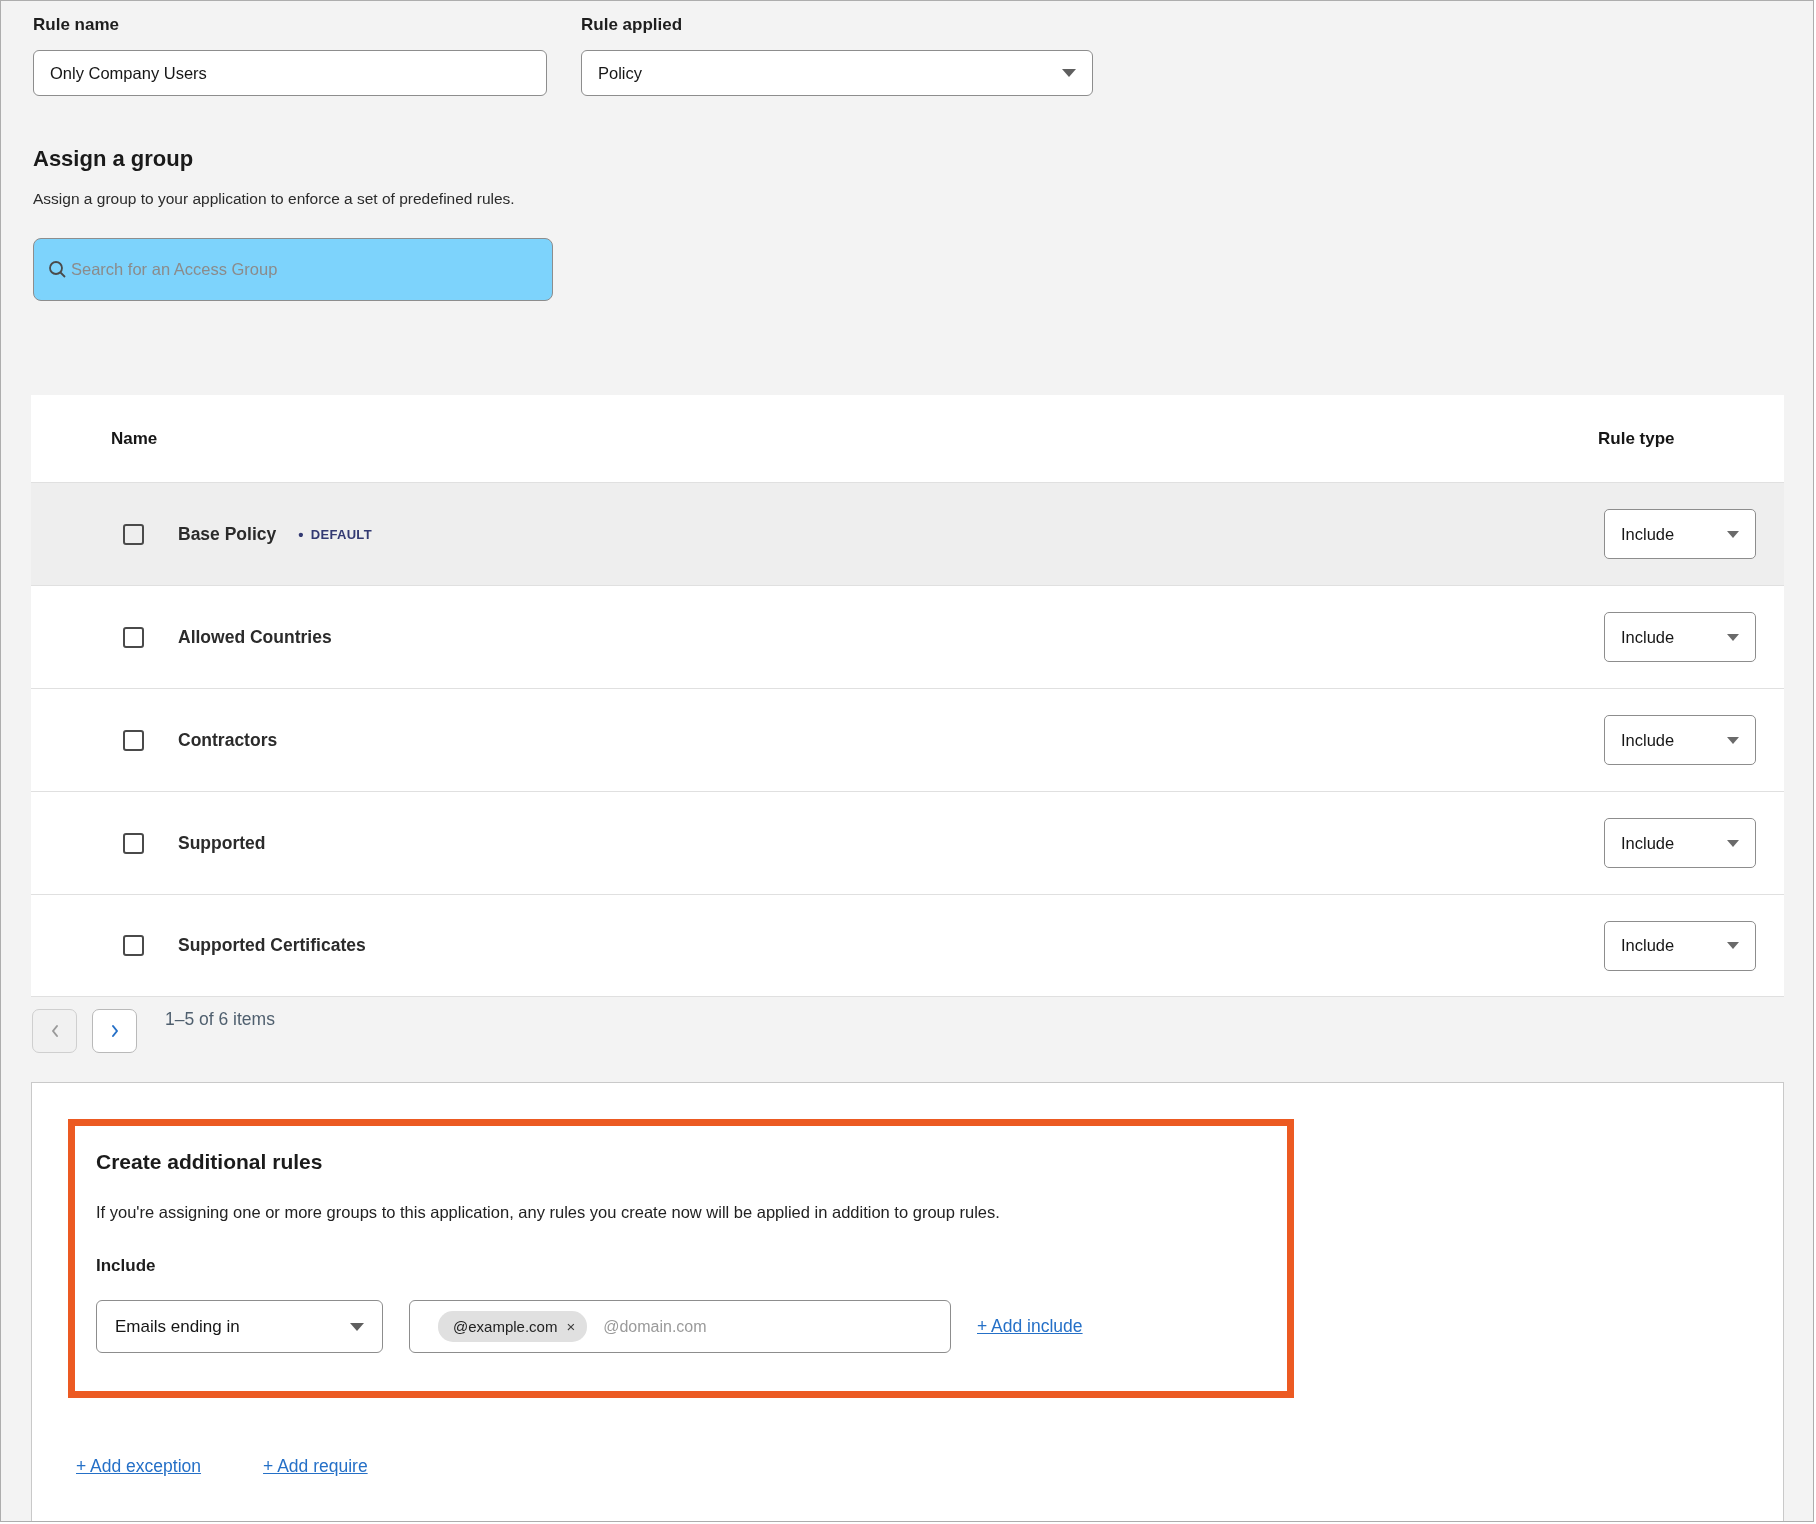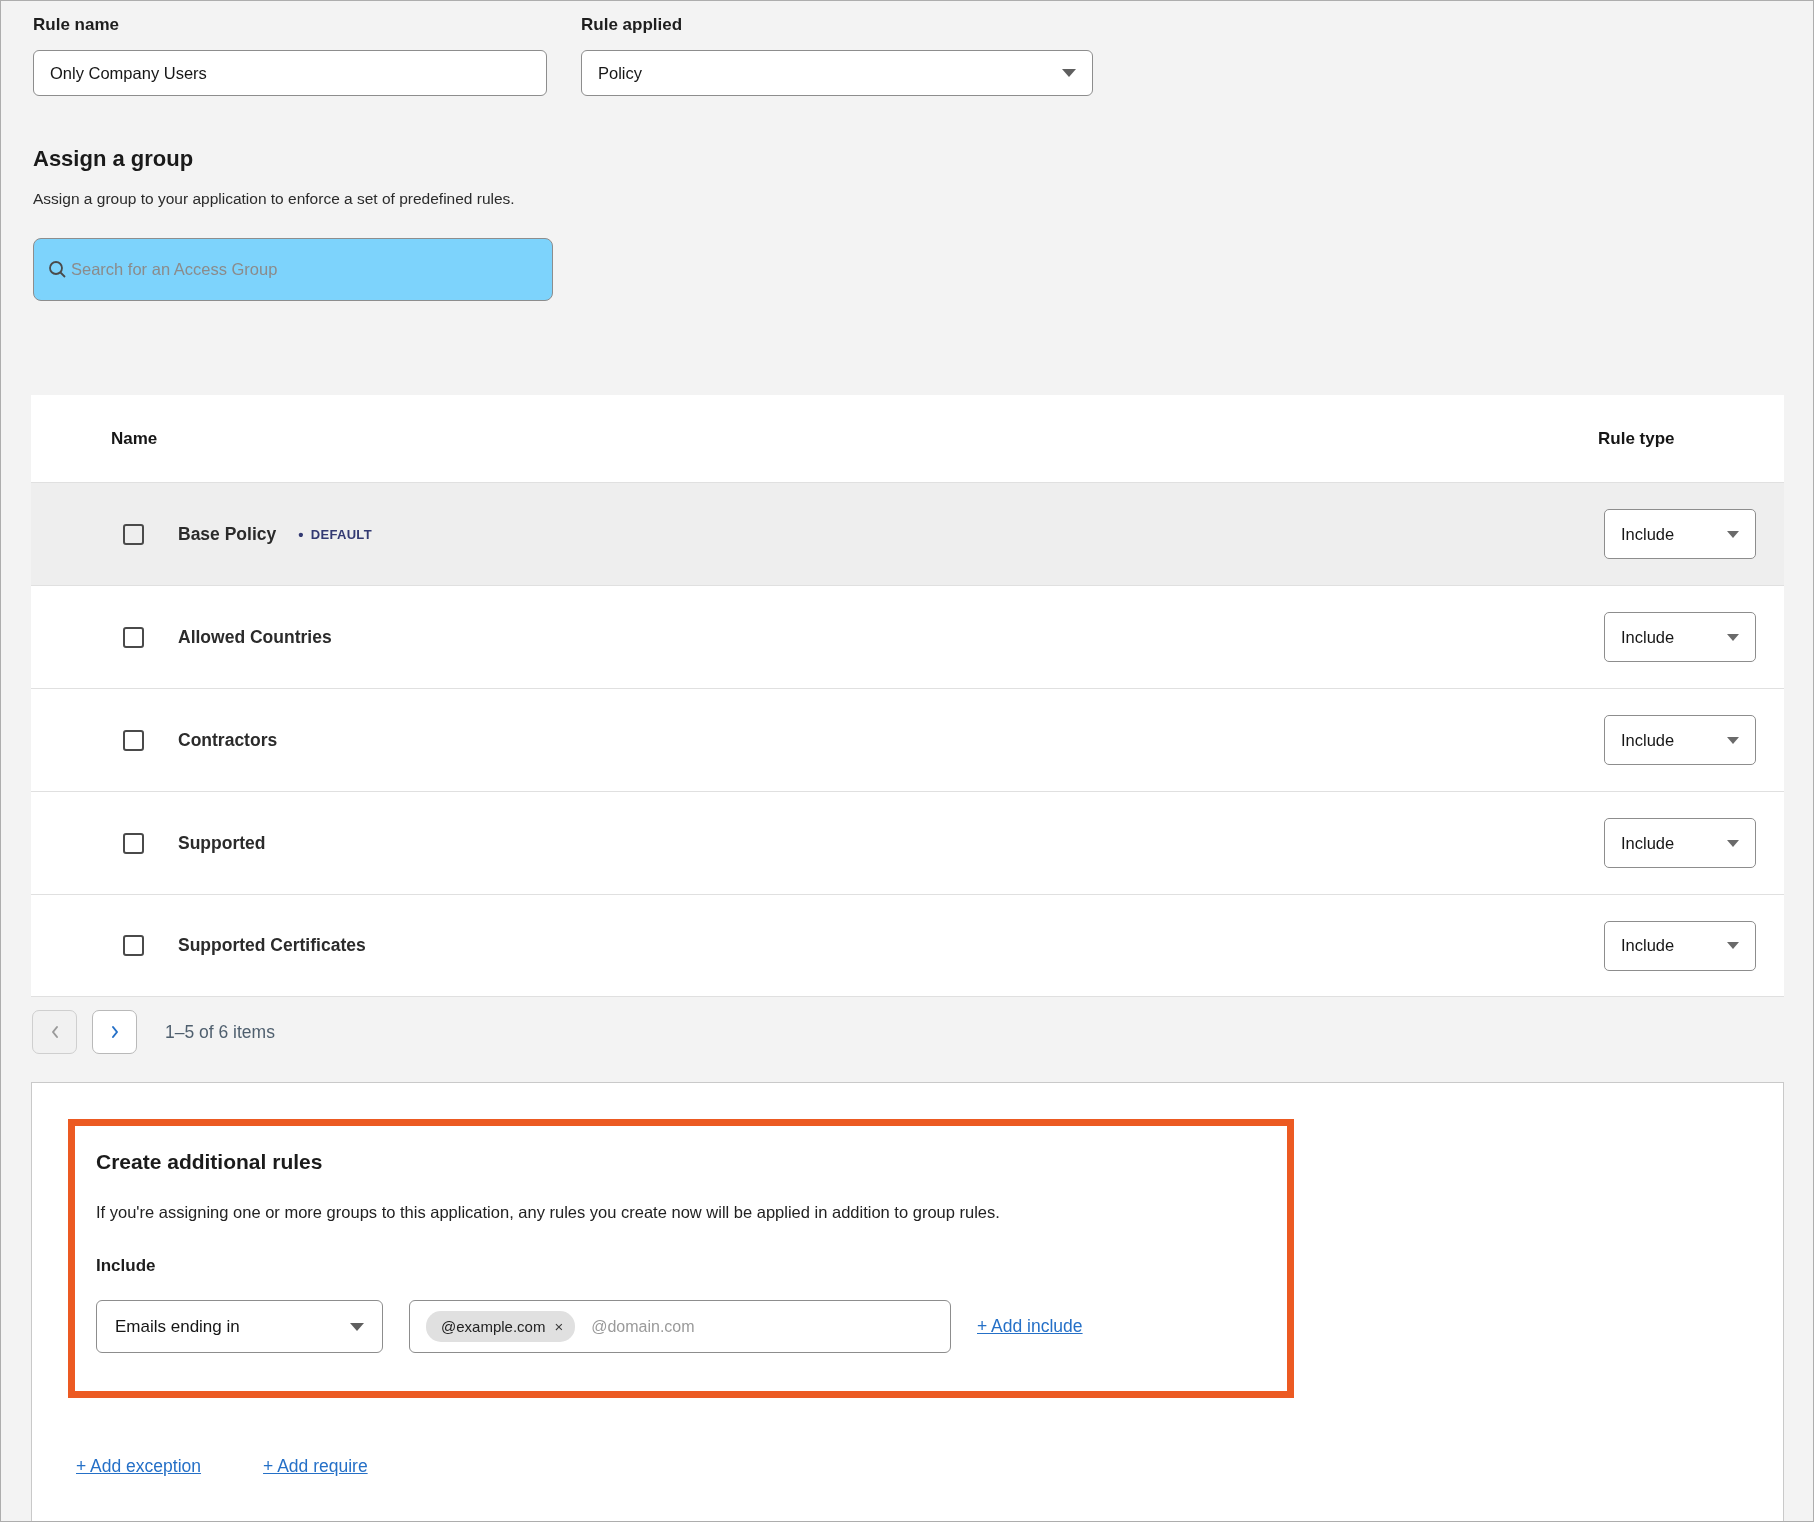--- a/index.html
+++ b/index.html
@@ -55,21 +55,21 @@
   .badge .dot { font-size:15px; }
   .row-spacer { flex:1; }
   .mini-dd {
     width:152px; height:50px; background:#fff; border:1px solid #8d8d8d; border-radius:5px;
     display:flex; align-items:center; justify-content:space-between; padding:0 16px;
     font-size:16.5px; color:#161616; margin-right:28px; cursor:pointer;
   }
   .mini-dd .caret { border-top-color:#6a6a6a; border-left-width:6px; border-right-width:6px; border-top-width:7px; }
 
   
-  .pagination { margin:12px 0 0 31px; display:flex; align-items:center; gap:15px; height:46px; }
+  .pagination { margin:12px 0 0 31px; display:flex; align-items:flex-start; gap:15px; height:46px; }
   .pg-btn {
     width:45px; height:44px; border-radius:7px; display:flex; align-items:center; justify-content:center;
     background:#fff; border:1px solid #b9b9b9; cursor:pointer;
   }
   .pg-btn.disabled { background:#f1f1f1; border-color:#cfcfcf; cursor:default; }
   .pg-text { font-size:17.5px; color:#4f5f6e; margin-left:13px; }
 
   
   .panel {
     margin:27px 29px 0 30px; background:#fff; border:1px solid #c9c9c9;
@@ -83,21 +83,21 @@
   .hl-desc { margin-top:29px; font-size:16.5px; color:#222; }
   .include-label { margin-top:34px; font-size:17px; font-weight:bold; color:#1e1e1e; }
   .rule-row { margin-top:24px; display:flex; align-items:center; gap:26px; }
   .cond-dd {
     width:287px; height:53px; background:#fff; border:1px solid #8d8d8d; border-radius:6px;
     display:flex; align-items:center; justify-content:space-between; padding:0 18px;
     font-size:17px; cursor:pointer;
   }
   .tag-input {
     width:542px; height:53px; background:#fff; border:1px solid #8d8d8d; border-radius:6px;
-    display:flex; align-items:center; padding:0 16px; gap:16px;
+    display:flex; align-items:center; padding:0 28px; gap:16px;
   }
   .chip {
     background:#e0e0e0; border-radius:15px; height:31px; display:flex; align-items:center;
     padding:0 12px 0 15px; font-size:15px; color:#222; gap:9px; flex:none;
   }
   .chip-x { font-size:15px; color:#3c3c3c; cursor:pointer; line-height:1; }
   .tag-input input { border:none; outline:none; flex:1; font-size:16px; font-family:inherit; background:transparent; color:#161616; }
   .tag-input input::placeholder { color:#9a9a9a; }
   .link { color:#2570c7; text-decoration:underline; font-size:17.5px; cursor:pointer; }
   .bottom-links { margin:58px 0 0 44px; display:flex; gap:62px; }

